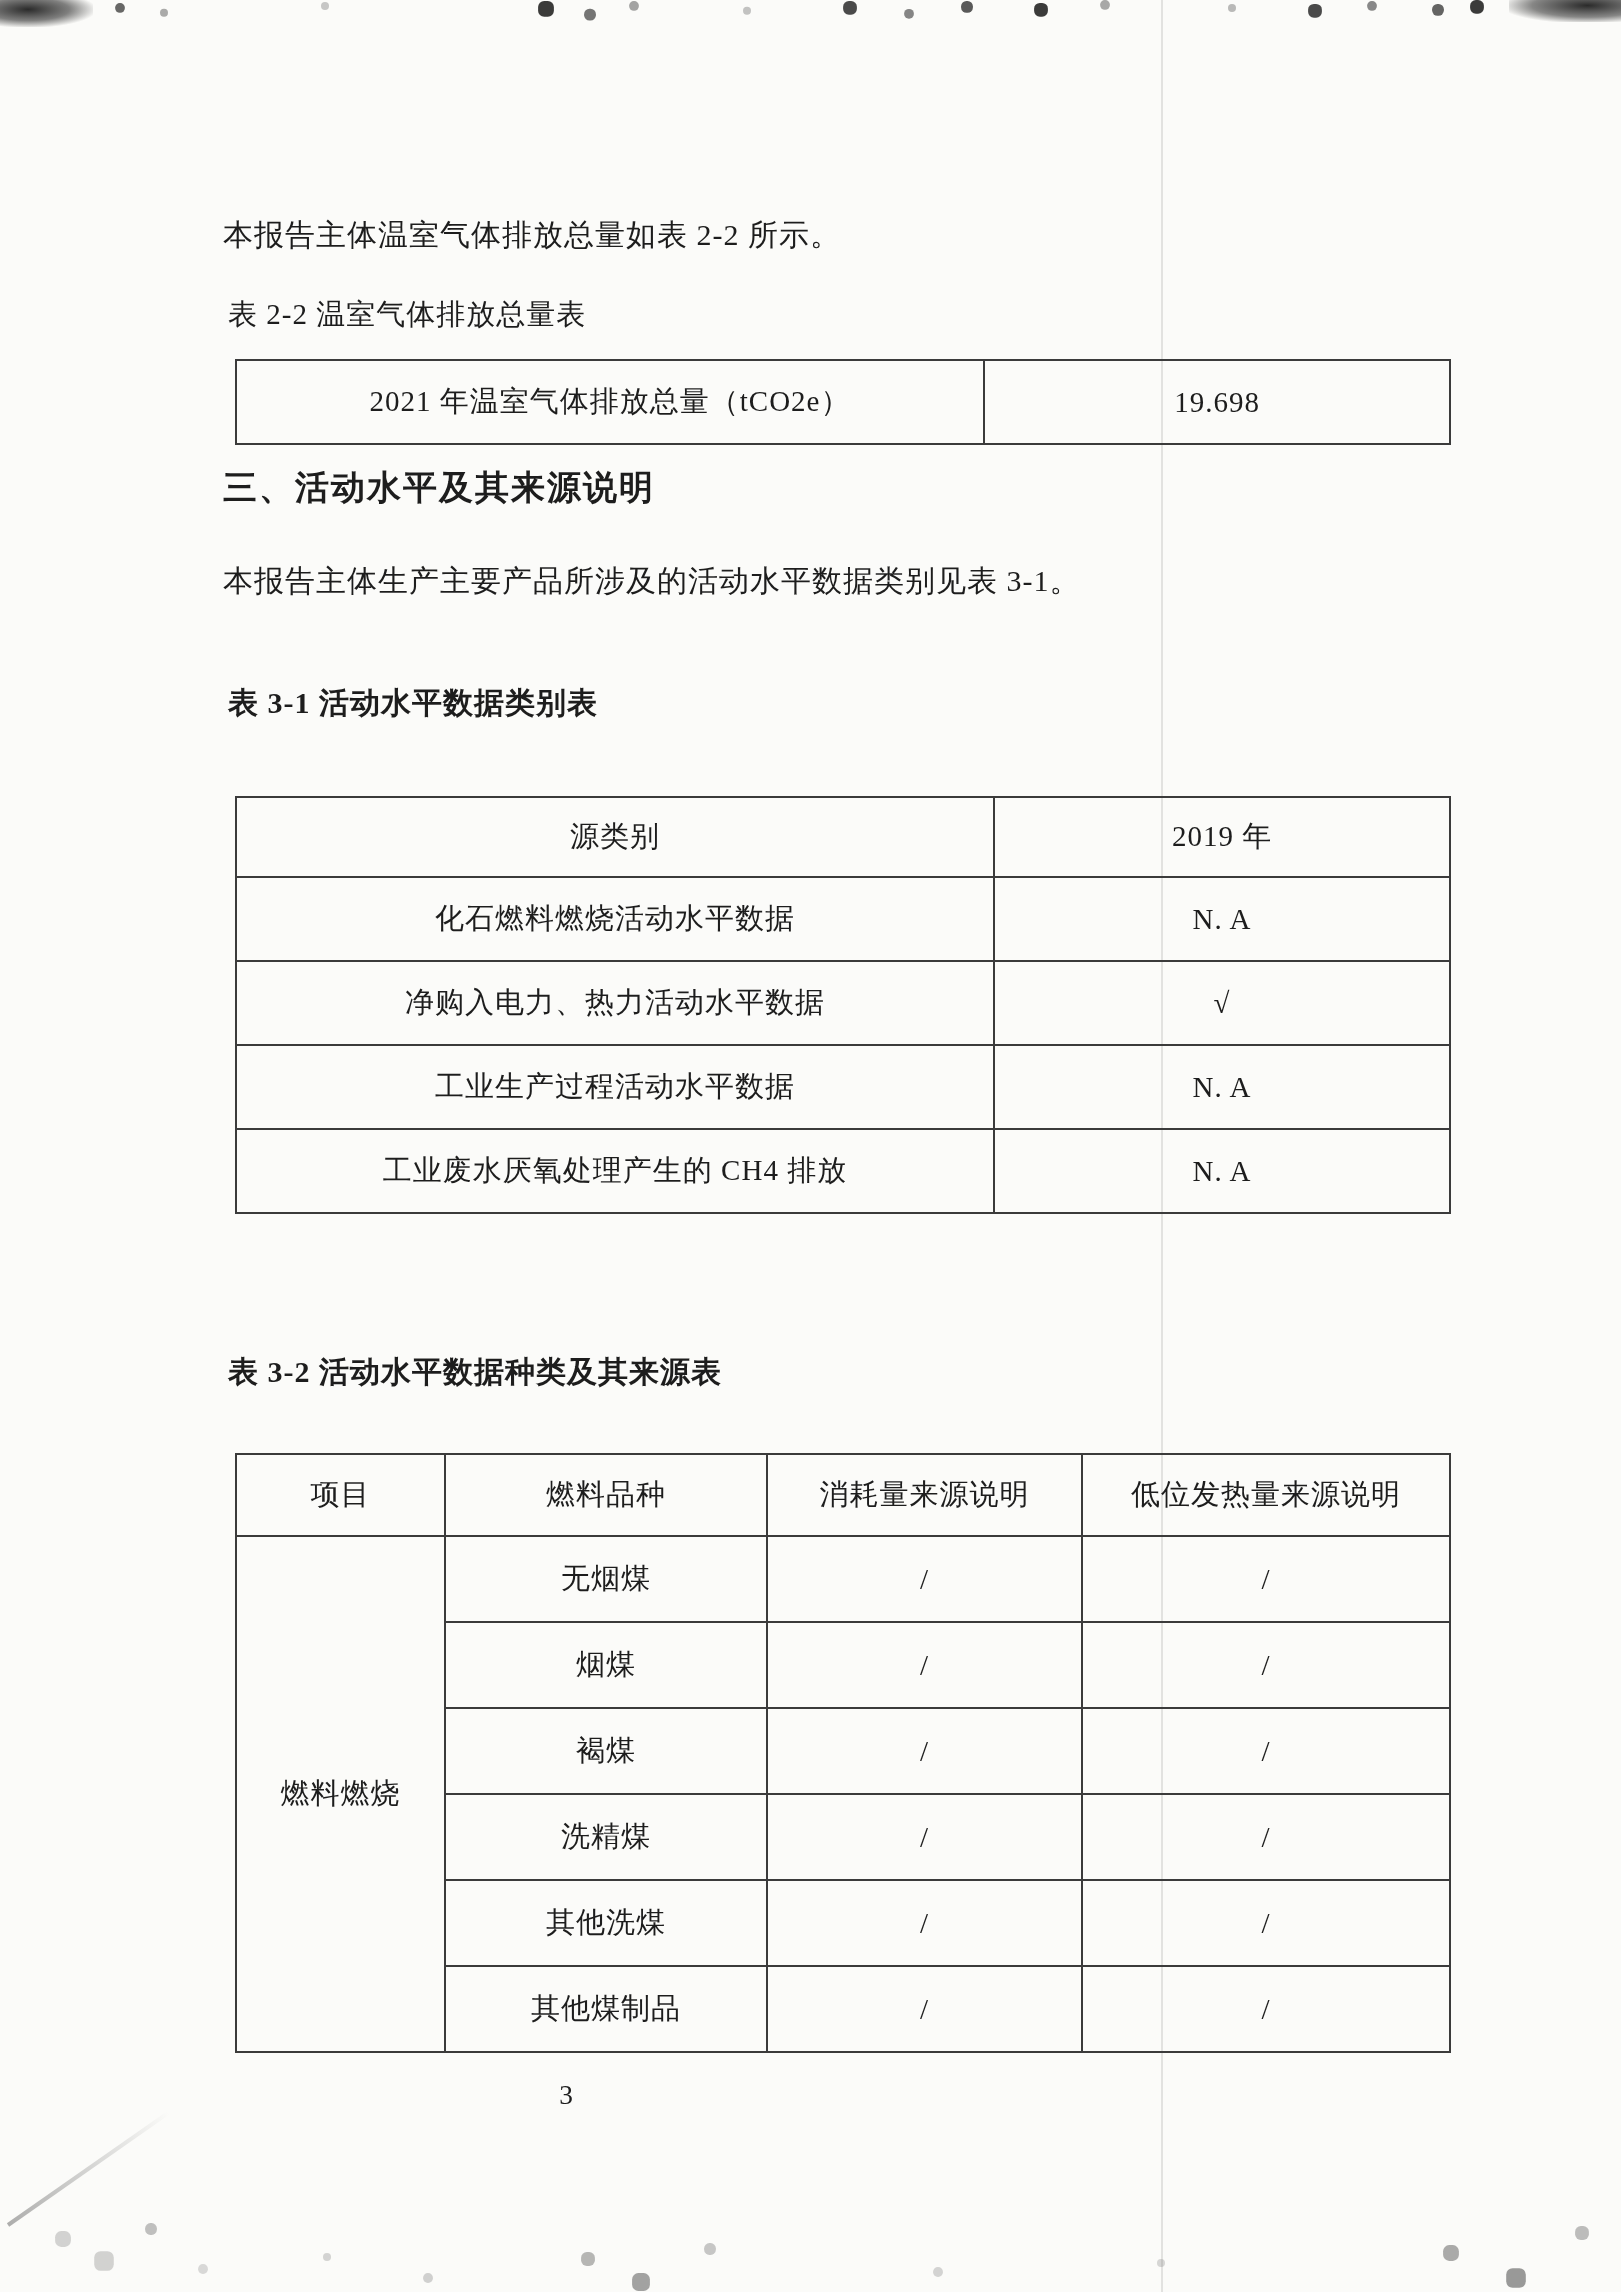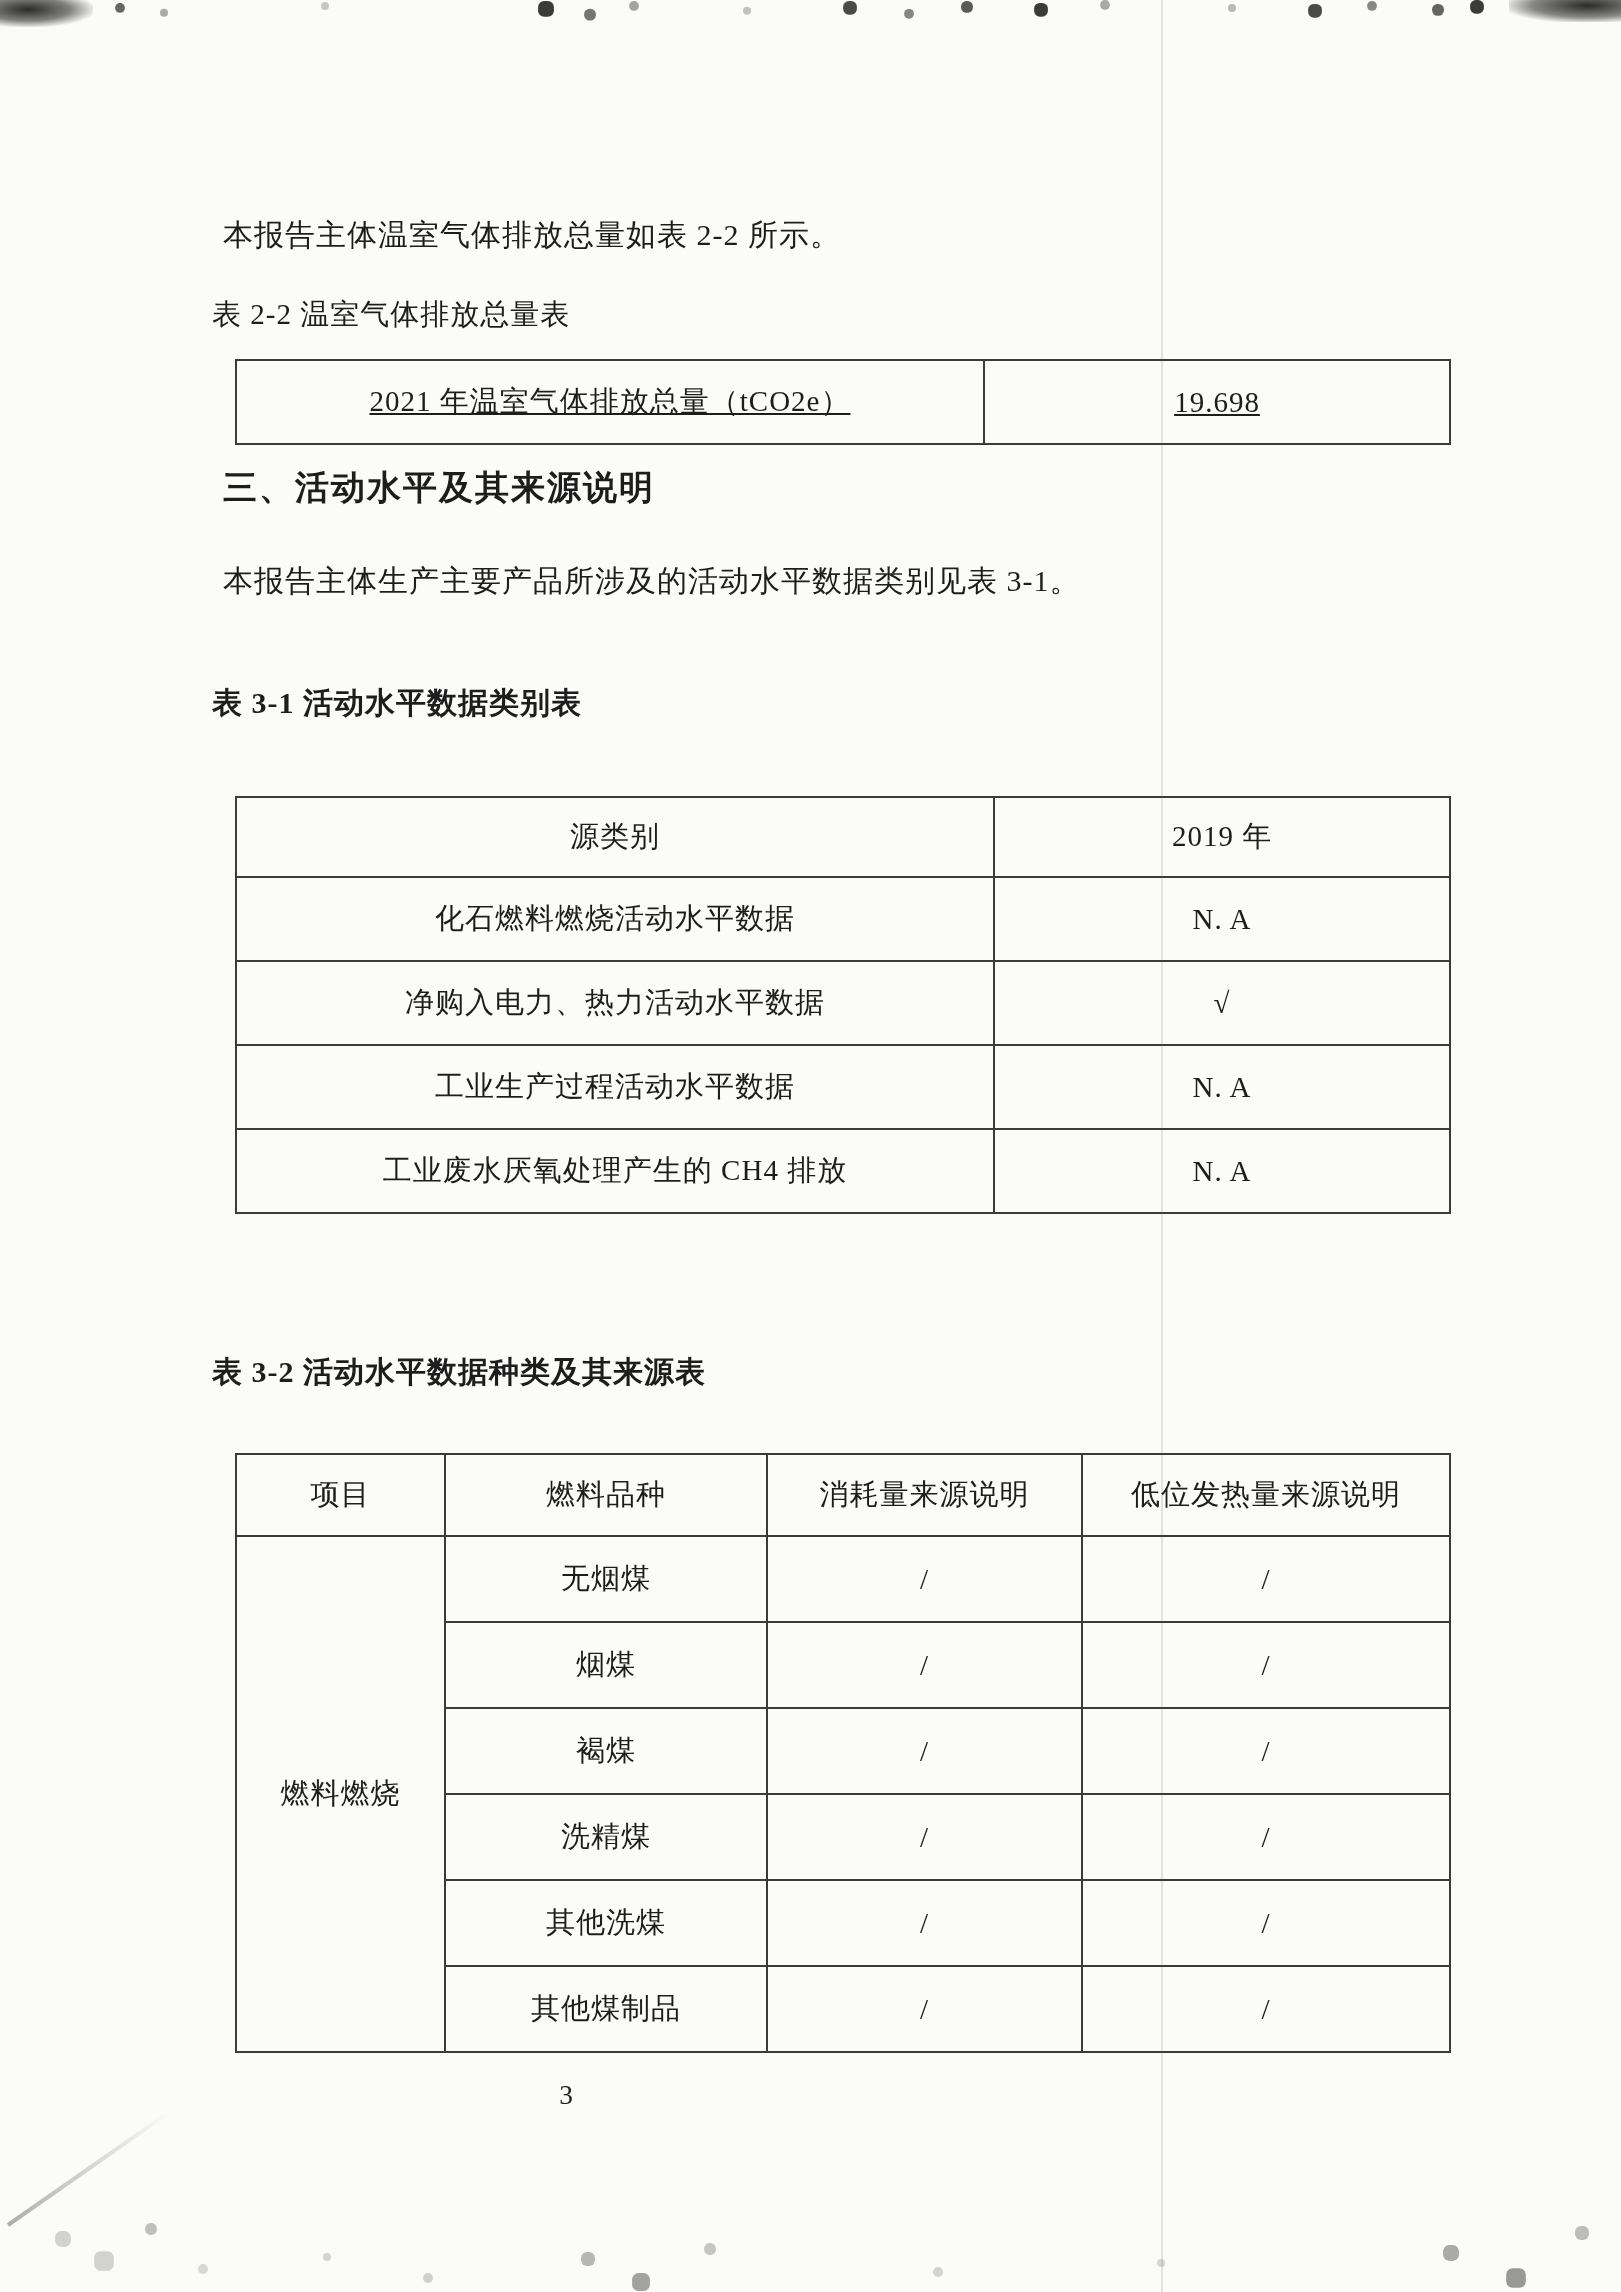--- a/index.html
+++ b/index.html
@@ -10,40 +10,40 @@
     background:#fbfbf9;
     font-family:"Liberation Serif","DejaVu Serif",serif;
     color:#1d1d1d;
     overflow:hidden;
   }
   .para{
     position:absolute;left:223px;margin:0;
     font-size:30px;line-height:41px;letter-spacing:1px;white-space:nowrap;
   }
   .caption{
-    position:absolute;left:212px;margin:0;
+    position:absolute;left:228px;margin:0;
     font-size:29px;line-height:41px;letter-spacing:1px;white-space:nowrap;
   }
   .caption.bold{font-weight:bold;font-size:30px;}
   .section-heading{
     position:absolute;left:223px;margin:0;
     font-size:34px;font-weight:bold;letter-spacing:2px;white-space:nowrap;
   }
   table.doc-table{
     position:absolute;left:235px;width:1213px;
     border-collapse:collapse;table-layout:fixed;
     border:2.9px solid #3b3b3b;
   }
   table.doc-table td{
     border:2px solid #3b3b3b;
     text-align:center;vertical-align:middle;
     font-size:29px;letter-spacing:1px;padding:0;
     background:transparent;
   }
-  #t22{top:359px;text-decoration:underline;}
+  #t22{top:359px;}
   #t22 td{height:82px;}
   #t31{top:796px;}
   #t31 tr.hdr td{height:78px;}
   #t31 tr.data td{height:82px;}
   #t32{top:1453px;}
   #t32 tr.hdr td{height:80px;}
   #t32 tr.data td{height:84px;}
   .pagenum{
     position:absolute;top:2080px;left:527px;width:78px;
     text-align:center;font-size:27.4px;margin:0;

